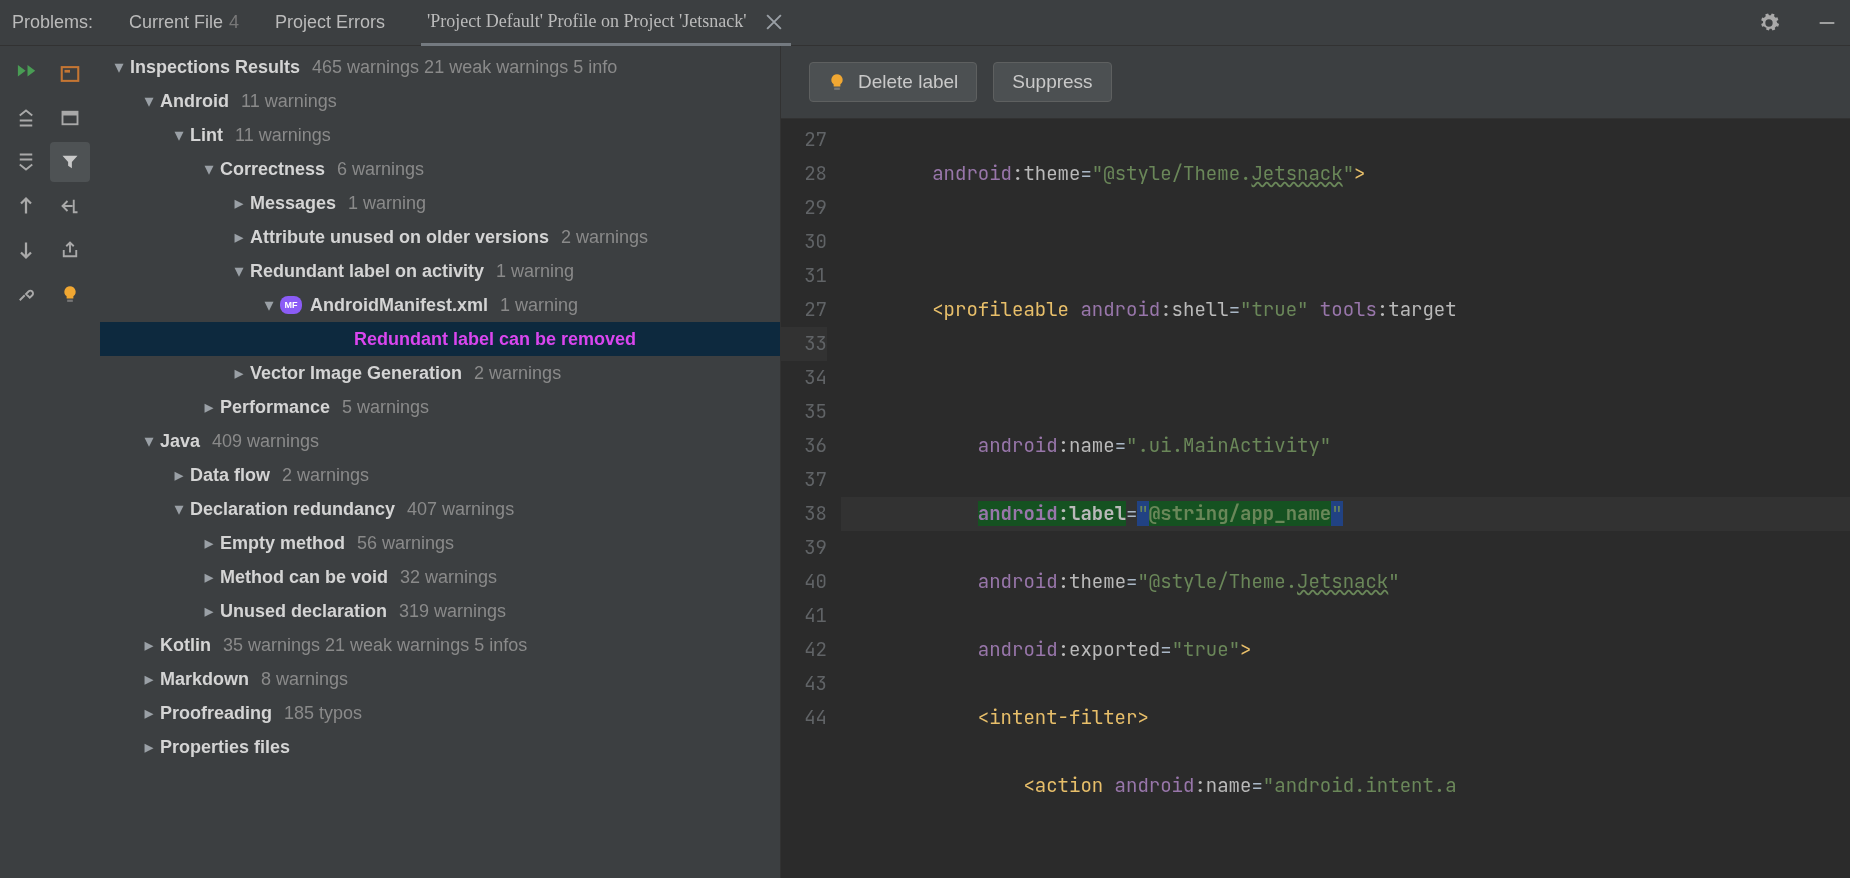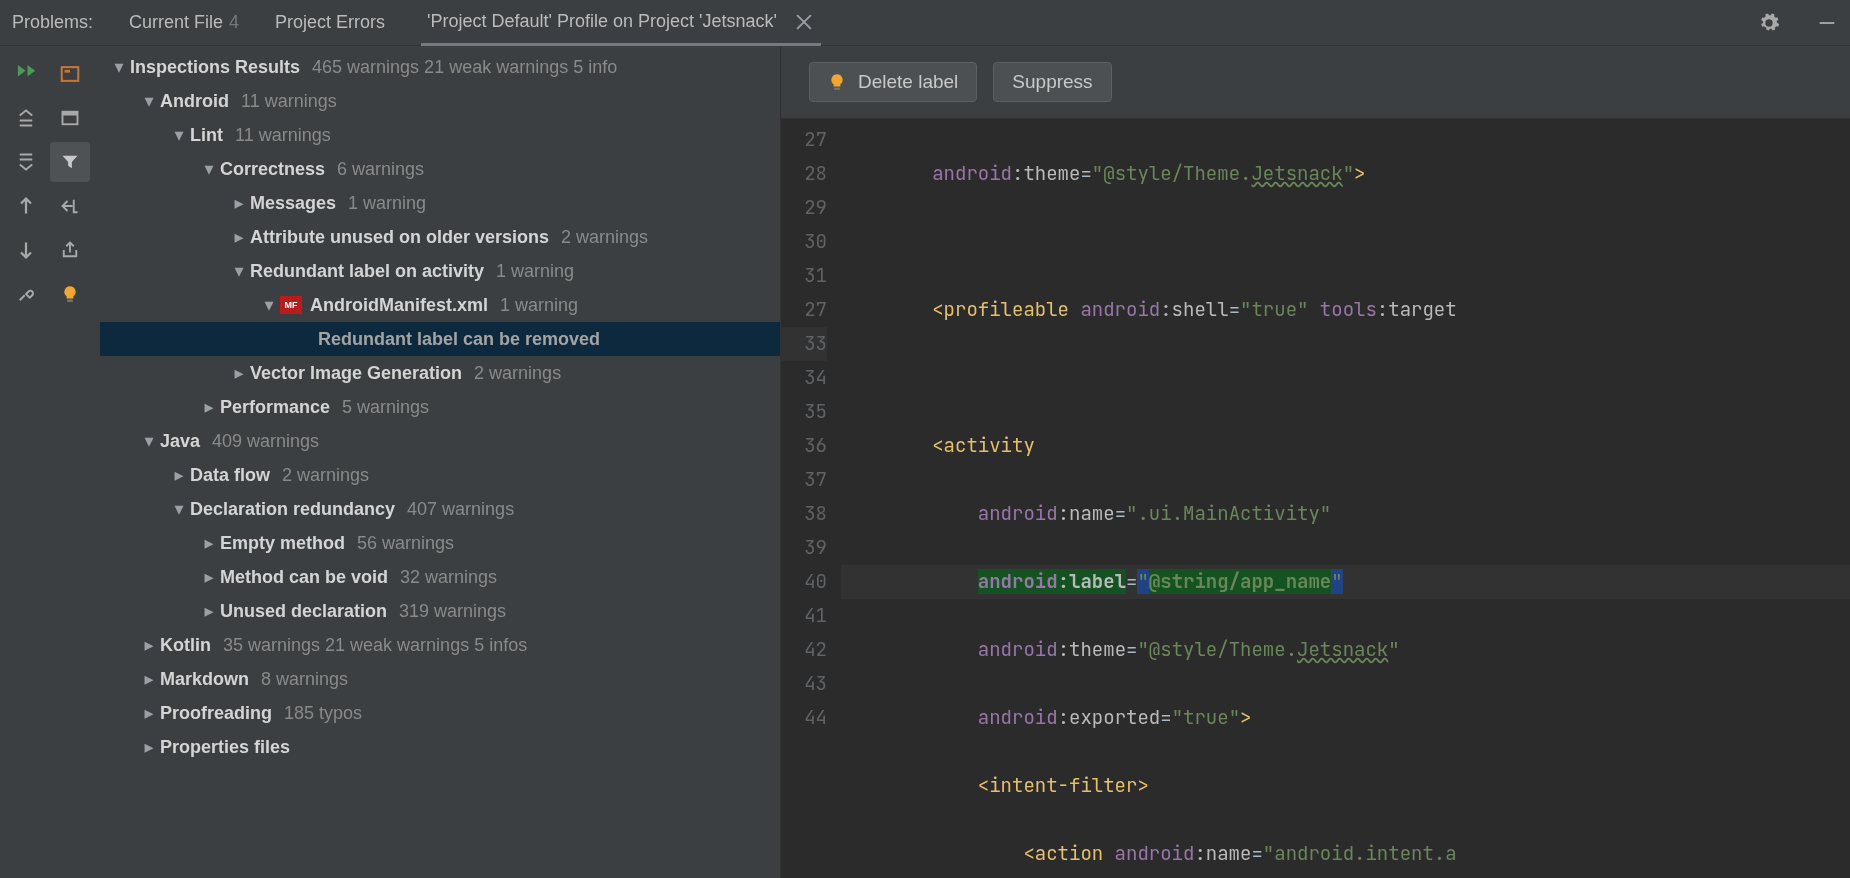--- a/index.html
+++ b/index.html
@@ -12,20 +12,21 @@
   display:flex; align-items:center; height:46px;
   background:#3c3f41; border-bottom:1px solid #323232;
   padding:0 12px; gap:36px;
 }
 .topbar .label { color:#bbbbbb; }
 .topbar .count { color:#787878; margin-left:6px; }
 .topbar .tab-active {
   display:flex; align-items:center; gap:16px;
   border-bottom:3px solid #747a80; padding:10px 6px 9px 6px;
   height:46px;
+  font-family:Liberation Serif, serif;
 }
 .topbar .spacer { flex:1; }
 .topbar svg.ico { width:22px; height:22px; }
 .body { display:flex; height:832px; }
 .left-icons {
   width:100px; background:#3c3f41;
   display:flex; flex-direction:column; gap:4px; padding-top:8px;
 }
 .icon-row { display:flex; gap:4px; padding:0 6px; }
 .icon-btn {
@@ -41,27 +42,27 @@
   display:flex; align-items:center; height:34px;
   padding-left:8px; white-space:nowrap;
 }
 .tree-row.selected { background:#0d293e; }
 .tree-row .arrow {
   width:22px; display:inline-flex; justify-content:center;
   color:#9aa0a6;
 }
 .tree-row .name { color:#d4d4d4; font-weight:600; }
 .tree-row .meta { color:#8a8a8a; margin-left:12px; font-weight:400; }
-.tree-row.selected .name { color:#a3a3a3; }
+.tree-row.selected .name { color:#d946ef;margin-left:36px; }
 .ind { display:inline-block; }
 .file-icon {
-  width:22px; height:18px; background:#b91c1c;
+  width:22px; height:18px; background:#8b5cf6;
   display:inline-flex; align-items:center; justify-content:center;
   font-size:9px; color:#fff; font-weight:700; margin-right:8px;
-  border-radius:0;
+  border-radius:8px;
 }
 .right-pane {
   flex:1; display:flex; flex-direction:column; background:#0369a1;
   border-left:1px solid #323232;
 }
 .action-bar {
   display:flex; gap:16px; padding:16px 18px 16px 28px;
   background:#3c3f41; border-bottom:1px solid #323232;
 }
 .action-btn {
@@ -355,21 +356,20 @@
           <div>41</div>
           <div>42</div>
           <div>43</div>
           <div>44</div>
       </div>
       <div class="code">
 <div class="line">        <span class="c-ns">android</span><span class="c-attr">:theme</span><span>=</span><span class="c-str">"@style/Theme.</span><span class="c-str c-under">Jetsnack</span><span class="c-str">"</span><span class="c-tag">&gt;</span></div>
 <div class="line"></div>
 <div class="line">        <span class="c-tag">&lt;profileable </span><span class="c-ns">android</span><span class="c-attr">:shell</span><span>=</span><span class="c-str">"true"</span><span class="c-ns"> tools</span><span class="c-attr">:target</span></div>
 <div class="line"></div>
-<div class="line">        <span class="c-tag">&lt;activity</span></div>
 <div class="line">            <span class="c-ns">android</span><span class="c-attr">:name</span><span>=</span><span class="c-str">".ui.MainActivity"</span></div>
 <div class="line hl-line">            <span class="c-hlw"><span class="c-ns">android</span><span class="c-attr">:label</span></span><span>=</span><span class="c-sel-bg c-str">"</span><span class="c-str c-hlw">@string/app_name</span><span class="c-sel-bg c-str">"</span></div>
 <div class="line">            <span class="c-ns">android</span><span class="c-attr">:theme</span><span>=</span><span class="c-str">"@style/Theme.</span><span class="c-str c-under">Jetsnack</span><span class="c-str">"</span></div>
 <div class="line">            <span class="c-ns">android</span><span class="c-attr">:exported</span><span>=</span><span class="c-str">"true"</span><span class="c-tag">&gt;</span></div>
 <div class="line">            <span class="c-tag">&lt;intent-filter&gt;</span></div>
 <div class="line">                <span class="c-tag">&lt;action </span><span class="c-ns">android</span><span class="c-attr">:name</span><span>=</span><span class="c-str">"android.intent.a</span></div>
 
 
 
 

